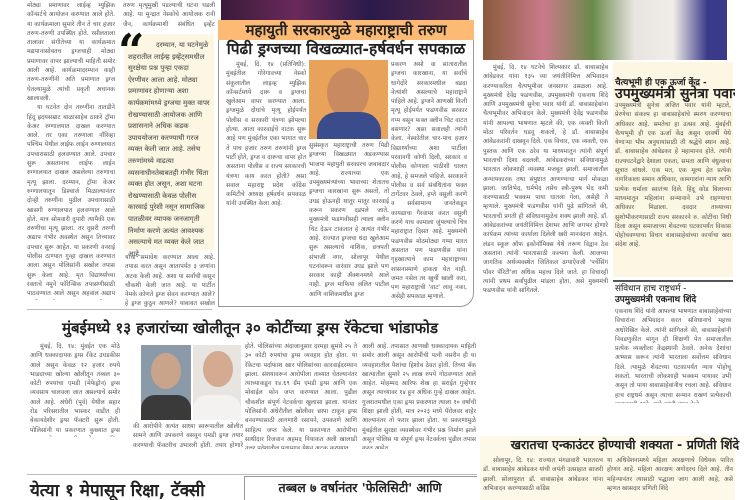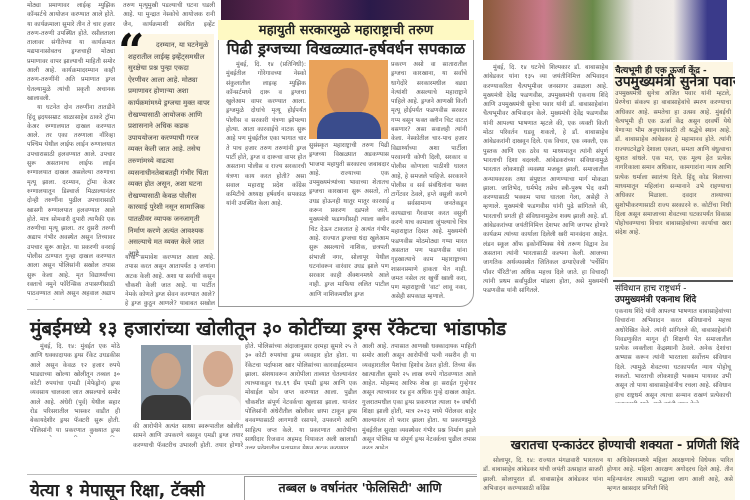--- a/index.html
+++ b/index.html
@@ -26,55 +26,55 @@
   <div class="abs" style="left:-6px;top:-6px;font-size:46px;font-weight:bold;color:#111;font-family:'DejaVu Serif',serif;line-height:46px;">“</div>
   <div style="position:absolute;left:4px;top:6px;right:3px;font-size:7px;line-height:11.6px;color:#444;text-indent:28px;">दरम्यान, या घटनेमुळे शहरातील लाईव्ह इव्हेंट्समधील सुरक्षेचा प्रश्न पुन्हा एकदा ऐरणीवर आला आहे. मोठ्या प्रमाणावर होणाऱ्या अशा कार्यक्रमांमध्ये ड्रग्जचा मुक्त वापर रोखण्यासाठी आयोजक आणि प्रशासनाने अधिक कडक उपाययोजना करण्याची गरज व्यक्त केली जात आहे. तसेच तरुणांमध्ये वाढत्या व्यसनाधीनतेबाबतही गंभीर चिंता व्यक्त होत असून, अशा घटना रोखण्यासाठी केवळ पोलीस कारवाई पुरेशी नसून सामाजिक पातळीवर व्यापक जनजागृती निर्माण करणे अत्यंत आवश्यक असल्याचे मत व्यक्त केले जात आहे.</div>
 </div>
 <div class="abs col" style="left:125px;top:252px;width:90px;height:56px;">
   <p style="text-indent:0">यांचा समावेश करण्यात आला आहे. तपास करत असून आतापर्यंत ३ जणांना अटक केली आहे. अशा या सर्वांची कसून चौकशी केली जात आहे. या पार्टीत नेमके कोणते ड्रग्ज सेवन करण्यात आले? हे ड्रग्ज कुठून आणले? याबाबत सखोल चौकशी केली जाणार आहे.</p>
 </div>
 <div class="abs rule" style="left:27px;top:309px;width:185px;height:1px;"></div>
 
 <div class="abs photo" style="left:221px;top:0;width:248px;height:20px;background:linear-gradient(90deg,#3a1a3a,#6a2a5a 30%,#2a1a4a 60%,#5a2a4a);"></div>
 <div class="abs" style="left:218px;top:32px;width:254px;height:274px;border:1px solid #999;border-radius:0 0 14px 0;border-top:none;"></div>
-<div class="abs h-big" style="left:218px;top:20px;width:256px;font-size:13px;line-height:20px;background:#fef9c3;">महायुती सरकारमुळे महाराष्ट्राची तरुण</div>
+<div class="abs h-big" style="left:218px;top:20px;width:256px;font-size:15px;line-height:20px;background:#fdba74;">महायुती सरकारमुळे महाराष्ट्राची तरुण</div>
 <div class="abs h-big" style="left:218px;top:39px;width:256px;font-size:15.5px;line-height:20px;">पिढी ड्रग्जच्या विखळ्यात-हर्षवर्धन सपकाळ</div>
 <div class="abs col" style="left:226px;top:59px;width:80px;height:245px;">
   <p>मुंबई, दि. १४ (प्रतिनिधी): मुंबईतील गोरेगावच्या नेस्को संकुलातील लाइव्ह म्युझिक कॉन्सर्टमध्ये दारू व ड्रग्जचा खुलेआम वापर करण्यात आला. ड्रग्जमुळे दोघांचे मृत्यू होईपर्यंत पोलीस व सरकारी यंत्रणा झोपल्या होत्या. आता कारवाईचे नाटक सुरू आहे पण मुंबईतील एका भागात चार ते पाच हजार तरुण तरुणांनी ड्रग्ज पार्टी होते, ड्रग्ज व दारूचा वापर होत असताना पोलीस व राज्य सरकारची यंत्रणा काय करत होती? असा सवाल महाराष्ट्र प्रदेश काँग्रेस कमिटीचे अध्यक्ष हर्षवर्धन सपकाळ यांनी उपस्थित केला आहे.</p>
 </div>
 <div class="abs photo" style="left:309px;top:60px;width:79px;height:79px;background:#e9a25a;">
   <div style="position:absolute;left:18px;top:8px;width:42px;height:50px;border-radius:50%;background:#c88a60;"></div>
   <div style="position:absolute;left:8px;top:52px;width:64px;height:30px;border-radius:20px 20px 0 0;background:#3a4c8c;"></div>
 </div>
 <div class="abs col" style="left:309px;top:140px;width:80px;height:166px;">
   <p style="text-indent:0">सुसंस्कृत महाराष्ट्राची तरुण पिढी ड्रग्जच्या विखळ्यात अडकण्यास भाजपा महायुती सरकारच जबाबदार आहे. राज्याच्या एक उपमुख्यमंत्र्यांच्या भावाच्या शेतातच ड्रग्जचा कारखाना सुरू असतो, तो उघड होऊनही थातूर मातूर कारवाई करून प्रकरण दडपले जाते. मुख्यमंत्री फडणवीसही त्याला क्लीन चिट देऊन टाकतात हे अत्यंत गंभीर आहे. राज्यात ड्रग्जचा धंदा खुलेआम सुरू असल्याचे नाशिक, छत्रपती संभाजी नगर, सोलापूर येथील घटनांवरून वारंवार उघड झाले पण सरकार काही ॲक्शनमध्ये आले नाही. ड्रग्ज माफिया ललित पाटील आणि नाशिकमधील ड्रग्ज</p>
 </div>
 <div class="abs col" style="left:391px;top:59px;width:76px;height:245px;">
   <p style="text-indent:0">प्रकरण असो वा सातारातील ड्रग्जचा कारखाना, या सर्वांचे धागेदोरे सरकारमधील बड्या नेत्यांशी असल्याचे महाराष्ट्राने पाहिले आहे. ड्रग्जने आणखी किती मृत्यू होईपर्यंत फडणवीस सरकार गप्प बसून फक्त क्लीन चिट वाटत बसणार? असा सवालही त्यांनी केला. नेस्कोतील चार-पाच हजार विद्यार्थ्यांच्या अशा पार्टीला परवानगी कोणी दिली, सरकार व पोलीस कोणाला पाठीशी घालत आहे, हे समजले पाहिजे. सरकारने पोलीस व सर्व संबंधितांना फक्त टार्गेटवर ठेवले, हप्ते वसुली करणे व सर्वसामान्य जनतेकडून कायद्याचा गैरवापर करत वसुली करणे याच कामाला जुंपल्याचे चित्र महाराष्ट्रात दिसत आहे. मुख्यमंत्री फडणवीस मोठमोठ्या गप्पा मारत असतात पण फडणवीस यांना गृहखात्याचे काम महाराष्ट्राच्या शासनप्रमाणे हाकता येत नाही. जमत नसेल तर खुर्ची खाली करा, पण महाराष्ट्राची 'वाट' लावू नका, असेही सपकाळ म्हणाले.</p>
 </div>
 
 <div class="abs photo" style="left:483px;top:0;width:244px;height:60px;background:linear-gradient(90deg,#8a5a3a 0%,#c97a8a 25%,#6a8a4a 45%,#e8e4e0 62%,#f0ece8 78%,#3a3a8a 92%);"></div>
 <div class="abs col" style="left:483px;top:62px;width:125px;height:340px;">
   <p>मुंबई, दि. १४ घटनेचे शिल्पकार डॉ. बाबासाहेब आंबेडकर यांना १३५ व्या जयंतीनिमित्त अभिवादन करण्याकरिता चैत्यभूमीवर जनसागर उसळला आहे. मुख्यमंत्री देवेंद्र फडणवीस, उपमुख्यमंत्री एकनाथ शिंदे आणि उपमुख्यमंत्री सुनेत्रा पवार यांनी डॉ. बाबासाहेबांना चैत्यभूमीवर अभिवादन केले. मुख्यमंत्री देवेंद्र फडणवीस यांनी आपल्या भाषणात म्हटले की, एक व्यक्ती किती मोठा परिवर्तन घडवू शकतो, हे डॉ. बाबासाहेब आंबेडकरांनी दाखवून दिले. एक विचार, एक व्यक्ती, एक पुस्तक आणि एक ठरेव या माध्यमातून त्यांनी संपूर्ण भारताची दिशा बदलली. आंबेडकरांच्या संविधानामुळे भारतात लोकशाही व्यवस्था मजबूत झाली. समाजातील अन्यायकारक तथा संपुष्टात आणण्याचा मार्ग मोकळा झाला. जातिभेद, धर्मभेद तसेच स्त्री-पुरुष भेद कमी करण्यासाठी भक्कम पाया घातला गेला, असेही ते म्हणाले. मुख्यमंत्री फडणवीस यांनी पुढे सांगितले की, भारताची प्रगती ही संविधानामुळेच शक्य झाली आहे. डॉ. आंबेडकरांच्या जयंतीनिमित्त देशभर आणि जगभर होणारे कार्यक्रम त्यांच्या कार्याला दिलेली खरी मानवंदना आहेत. लंडन स्कूल ऑफ इकोनॉमिक्स येथे तरूण विद्वान ठेव असताना त्यांनी भारतासाठी कल्पना केली. आजच्या जागतिक अर्थव्यवस्थेत जितिकल ढग्याऐवजी 'पर्चेसिंग पॉवर पॅरिटी'ला अधिक महत्त्व दिले जाते. हा विचारही त्यांनी प्रथम सर्वांपुढील मांडला होता, असे मुख्यमंत्री फडणवीस यांनी सांगितले.</p>
 </div>
 <div class="abs box-cream" style="left:613px;top:62px;width:120px;height:215px;">
-  <div style="font-size:8.8px;font-weight:bold;color:#222;line-height:11px;padding:3px 2px 0;white-space:nowrap;">चैत्यभूमी ही एक ऊर्जा केंद्र -</div>
+  <div style="font-size:8.8px;font-weight:bold;color:#222;line-height:11px;padding:15px 2px 0;white-space:nowrap;">चैत्यभूमी ही एक ऊर्जा केंद्र -</div>
   <div style="font-size:14px;font-weight:bold;color:#222;line-height:11px;padding:0 2px;white-space:nowrap;">उपमुख्यमंत्री सुनेत्रा पवार</div>
   <div class="col" style="padding:1px 2px;height:185px;">उपमुख्यमंत्री सुनेत्रा अजित पवार यांनी म्हटले, प्रेरणेचा संकल्प हा बाबासाहेबांचे स्मरण करण्याचा अधिकार आहे. समतेचा हा उत्सव आहे. मुंबईची चैत्यभूमी ही एक ऊर्जा केंद्र असून दरवर्षी येथे येणाऱ्या भीम अनुयायांसाठी ती श्रद्धेचे स्थान आहे. डॉ. बाबासाहेब आंबेडकर हे महामानव होते. त्यांनी राज्यघटनेद्वारे देशाला एकता, समता आणि बंधुत्वाचा सूत्रात बांधले. एक मत, एक मूल्य हेत प्रत्येक नागरिकाला समान अधिकार, कामगारांना न्याय आणि प्रत्येक धर्माला स्वातंत्र्य दिले. हिंदू कोड बिलाच्या माध्यमातून महिलांना सन्मानाने उभे राहण्याचा अधिकार मिळाला. दवदार ताब्याच्या सुशोभीकरणासाठी राज्य सरकारने रु. कोटींचा निधी दिला असून समाजाच्या शेवटच्या घटकापर्यंत विकास पोहोचवण्याचा विचार बाबासाहेबांच्या कार्याचा खरा संदेश आहे.</div>
 </div>
 <div class="abs rule" style="left:613px;top:280px;width:120px;height:1.5px;background:#555;"></div>
 <div class="abs" style="left:613px;top:283px;width:120px;height:120px;">
   <div style="font-size:8.8px;font-weight:normal;color:#222;line-height:11px;padding:0 2px;white-space:nowrap;">संविधान हाच राष्ट्रधर्म -</div>
   <div style="font-size:8.8px;font-weight:bold;color:#222;line-height:11px;padding:0 2px;white-space:nowrap;">उपमुख्यमंत्री एकनाथ शिंदे</div>
   <div class="col" style="padding:1px 2px;height:96px;">एकनाथ शिंदे यांनी आपल्या भाषणात बाबासाहेबांच्या विचारांना अभिवादन करत संविधानाचे महत्त्व अधोरेखित केले. त्यांनी सांगितले की, बाबासाहेबांनी निवडणुकीत मागून ही शिक्षणी पेत समाजातील प्रत्येक व्यक्तीला केंद्रस्थानी ठेवले. अनेक देशांचा अभ्यास करून त्यांनी भारताला सर्वोत्तम संविधान दिले. त्यामुळे शेवटच्या घटकापर्यंत न्याय पोहोचू शकतो. भारताची लोकशाही भक्कम पायावर उभी असून तो पाया बाबासाहेबांनीच रचला आहे. संविधान हाच राष्ट्रधर्म असून त्याचा सन्मान राखणं प्रत्येकाची जबाबदारी आहे, असे त्यांनी नमूद केले.</div>
 </div>
 <div class="abs" style="left:735px;top:60px;width:15px;height:440px;background:#fff;"></div>
 
 <div class="abs rule" style="left:0;top:310px;width:476px;height:0;"></div>
-<div class="abs h-big" style="left:30px;top:316px;width:440px;font-size:19px;line-height:24px;">मुंबईमध्ये १३ हजारांच्या खोलीतून ३० कोटींच्या ड्रग्स रॅकेटचा भांडाफोड</div>
+<div class="abs h-big" style="left:30px;top:316px;width:440px;font-size:15px;line-height:24px;">मुंबईमध्ये १३ हजारांच्या खोलीतून ३० कोटींच्या ड्रग्स रॅकेटचा भांडाफोड</div>
 <div class="abs col" style="left:30px;top:341px;width:90px;height:96px;">
   <p>मुंबई, दि. १४: मुंबईत एक मोठे आणि धक्कादायक ड्रग्स रॅकेट उघडकीस आले असून केवळ १२ हजार रुपये भाड्याच्या खोल्या खोलीतून तब्बल ३० कोटी रुपयांचा एमडी (मेफेड्रोन) ड्रग्स व्यवसाय चालवला जात असल्याचे समोर आले आहे. अंधेरी (पूर्व) येथील सहार रोड परिसरातील भास्कर वाडीत ही बेकायदेशीर ड्रग्स फॅक्टरी सुरू होती. पोलिसांनी या प्रकरणात कुख्यात ड्रग्स तस्कर मोहम्मद आरिफ मोहम्मद इनिफ शेख याला अटक केली आहे. तो या आधी गुजरात पोलिसांच्या ताब्यातून फरार झाला होता आणि गेल्या काही महिन्यांपासून मुंबईत लपून राहत होता. तपासात उघड झाले</p>
 </div>
 <div class="abs photo" style="left:141px;top:345px;width:50px;height:75px;background:#8a9aa8;">
   <div style="position:absolute;left:10px;top:8px;width:30px;height:36px;border-radius:50%;background:#c9a48a;"></div>
   <div style="position:absolute;left:0;top:50px;width:50px;height:25px;background:#3a3a3a;border-radius:14px 14px 0 0;"></div>
 </div>
 <div class="abs photo" style="left:193px;top:345px;width:48px;height:75px;background:#e8e4e0;">
   <div style="position:absolute;left:10px;top:6px;width:30px;height:36px;border-radius:50%;background:#d4aa90;"></div>
   <div style="position:absolute;left:0;top:50px;width:48px;height:25px;background:#f4f2f0;border-radius:14px 14px 0 0;"></div>

